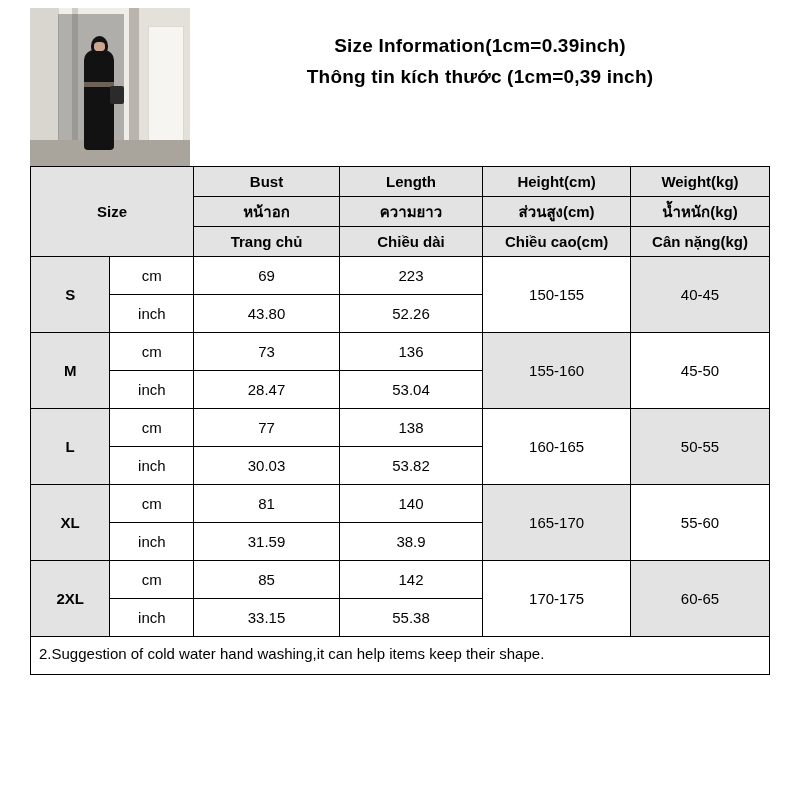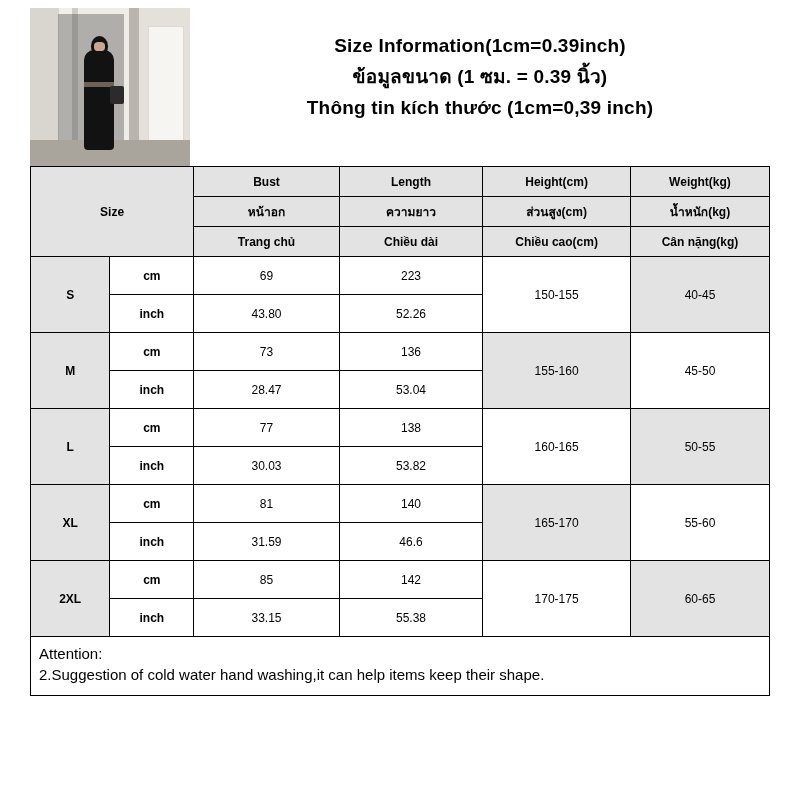--- a/index.html
+++ b/index.html
@@ -118,21 +118,21 @@
   table.size-table {
     width: 740px;
     margin: 0 auto;
     border-collapse: collapse;
     table-layout: fixed;
   }
   table.size-table td, table.size-table th {
     border: 1px solid #000;
     text-align: center;
     vertical-align: middle;
-    font-size: 12px;
+    font-size: 15px;
     padding: 0;
     height: 28px;
   }
   .grey { background: #e3e3e3; }
   .hdr-label {
     background: #e3e3e3;
     font-weight: bold;
   }
   .size-word {
     font-size: 24px;
@@ -140,21 +140,21 @@
     background: #e3e3e3;
   }
   .col-size   { width: 72px; }
   .col-unitlbl{ width: 76px; }
   .col-bust   { width: 132px; }
   .col-length { width: 130px; }
   .col-height { width: 134px; }
   .col-weight { width: 126px; }
 
   .unit-cell {
-    font-weight: bold;
+    font-weight: normal;
     font-size: 15px;
     background: #fff;
   }
   .size-name {
     font-weight: bold;
     font-size: 18px;
     background: #e3e3e3;
   }
   .val { font-size: 16px; }
   .row-h { height: 38px; }
@@ -185,21 +185,20 @@
       <div class="photo-side"></div>
       <div class="photo-floor"></div>
       <div class="photo-person-body"></div>
       <div class="photo-belt"></div>
       <div class="photo-bag"></div>
       <div class="photo-person-head"></div>
       <div class="photo-person-face"></div>
     </div>
     <div class="title-cell">
       <div class="title-line">Size Information(1cm=0.39inch)</div>
-      <div class="title-line">ข้อมูลขนาด (1 ซม. = 0.39 นิ้ว)</div>
       <div class="title-line">Thông tin kích thước (1cm=0,39 inch)</div>
     </div>
   </div>
 
   <table class="size-table">
     <colgroup>
       <col class="col-size">
         <col class="col-unitlbl">
         <col class="col-bust">
       <col class="col-length">
@@ -274,37 +273,36 @@
         <td class="size-name" rowspan="2">XL</td>
         <td class="unit-cell">cm</td>
         <td class="val">81</td>
         <td class="val">140</td>
         <td class="val grey" rowspan="2">165-170</td>
         <td class="val" rowspan="2">55-60</td>
       </tr>
       <tr class="row-h">
         <td class="unit-cell">inch</td>
         <td class="val">31.59</td>
-        <td class="val">46.6</td>
+        <td class="val">38.9</td>
       </tr>
 
       <tr class="row-h">
         <td class="size-name" rowspan="2">2XL</td>
         <td class="unit-cell">cm</td>
         <td class="val">85</td>
         <td class="val">142</td>
         <td class="val" rowspan="2">170-175</td>
         <td class="val grey" rowspan="2">60-65</td>
       </tr>
       <tr class="row-h">
         <td class="unit-cell">inch</td>
         <td class="val">33.15</td>
         <td class="val">55.38</td>
       </tr>
     </tbody>
   </table>
 
   <div class="attention">
-    <div>Attention:</div>
     <div>2.Suggestion of cold water hand washing,it can help items keep their shape.</div>
   </div>
 
 </div>
 
 </body></html>

